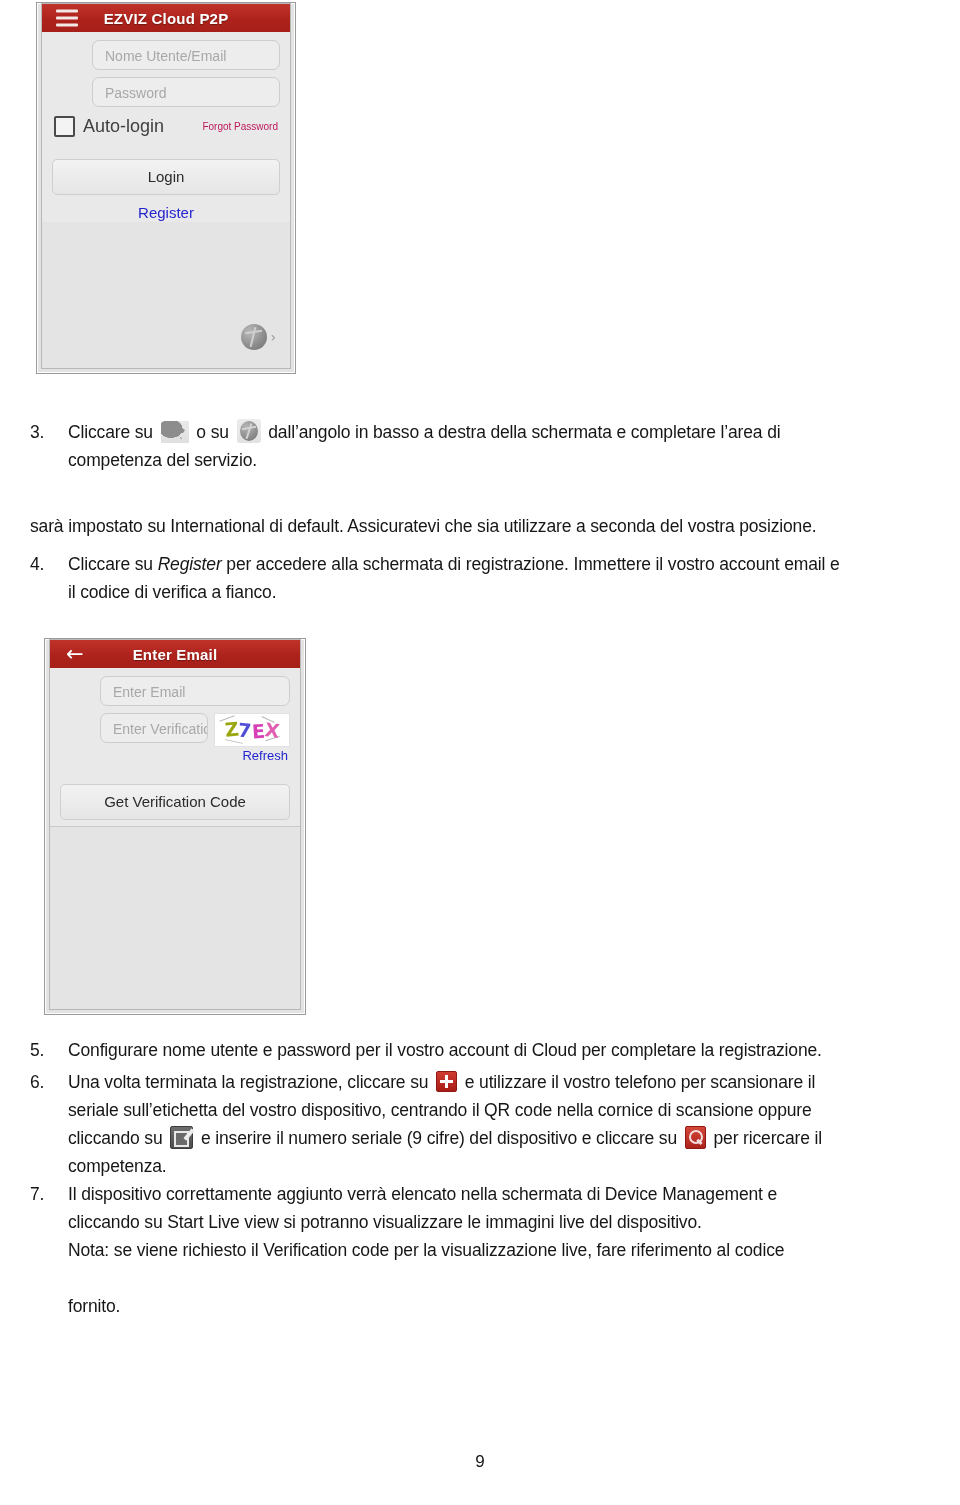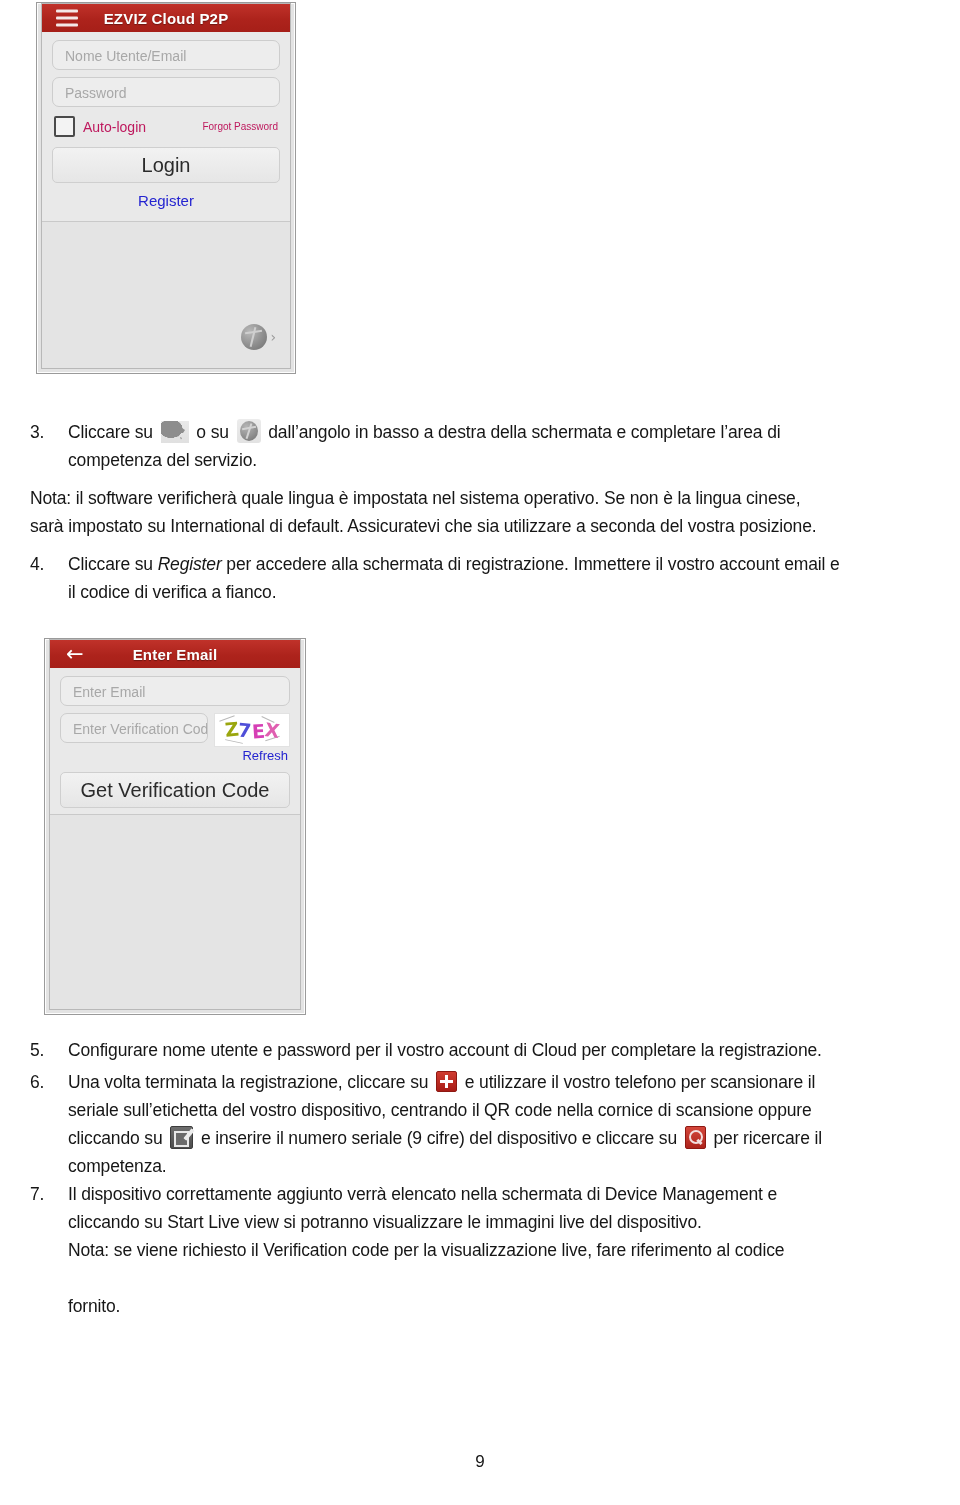--- a/index.html
+++ b/index.html
@@ -87,48 +87,49 @@
     border-radius: 7px;
     height: 30px;
     line-height: 30px;
     padding: 0 12px;
     color: #a8a8a8;
     font-size: 14px;
     margin-bottom: 7px;
     box-sizing: border-box;
     overflow: hidden;
     white-space: nowrap;
+    margin-left: 40px;
   }
   .row-opts {
     display: flex;
     align-items: center;
     justify-content: space-between;
     padding: 2px 2px 4px 2px;
   }
   .chk-wrap { display: flex; align-items: center; }
   .chkbox {
     width: 17px; height: 17px;
     border: 2px solid #4a4a4a;
     background: #f3f3f3;
     border-radius: 2px;
     margin-right: 8px;
   }
-  .chk-label { font-size: 14px; color: #be185d; }
+  .chk-label { font-size: 18px; color: #404040; }
   .forgot { font-size: 10px; color: #be185d; }
 
   .btn-grey {
     background: linear-gradient(to bottom,#f2f2f2 0%, #e6e6e6 100%);
     border: 1px solid #cfcfcf;
     border-radius: 5px;
     height: 34px;
     line-height: 34px;
     text-align: center;
-    font-size: 20px;
+    font-size: 15px;
     color: #2b2b2b;
-    margin-top: 6px;
+    margin-top: 18px;
   }
   .link-blue {
     text-align: center;
     color: #2424d0;
     font-size: 15px;
     padding: 9px 0 6px 0;
   }
   .shot-body {
     background: #e4e4e4;
   }
@@ -342,21 +343,21 @@
       </svg>
     </span>
     <span>o su</span>
     <span class="ico ico-globe"><span class="gl"></span></span>
     <span>dall’angolo in basso a destra della schermata e completare l’area di</span>
     <br>
     <span>competenza del servizio.</span>
   </div>
 
   <div class="para plain" style="margin-top:10px;">
-    <span>Nota: il software verificherà quale lingua è impostata nel sistema operativo. Se non è la lingua cinese,</span><br>
+    <br>
     <span>sarà impostato su International di default. Assicuratevi che sia utilizzare a seconda del vostra posizione.</span>
   </div>
 
   <div class="para indented" style="margin-top:10px;">
     <span class="num">4.</span>
     <span>Cliccare su</span>
     <span class="ital">Register</span>
     <span>per accedere alla schermata di registrazione. Immettere il vostro account email e</span>
     <br>
     <span>il codice di verifica a fianco.</span>

